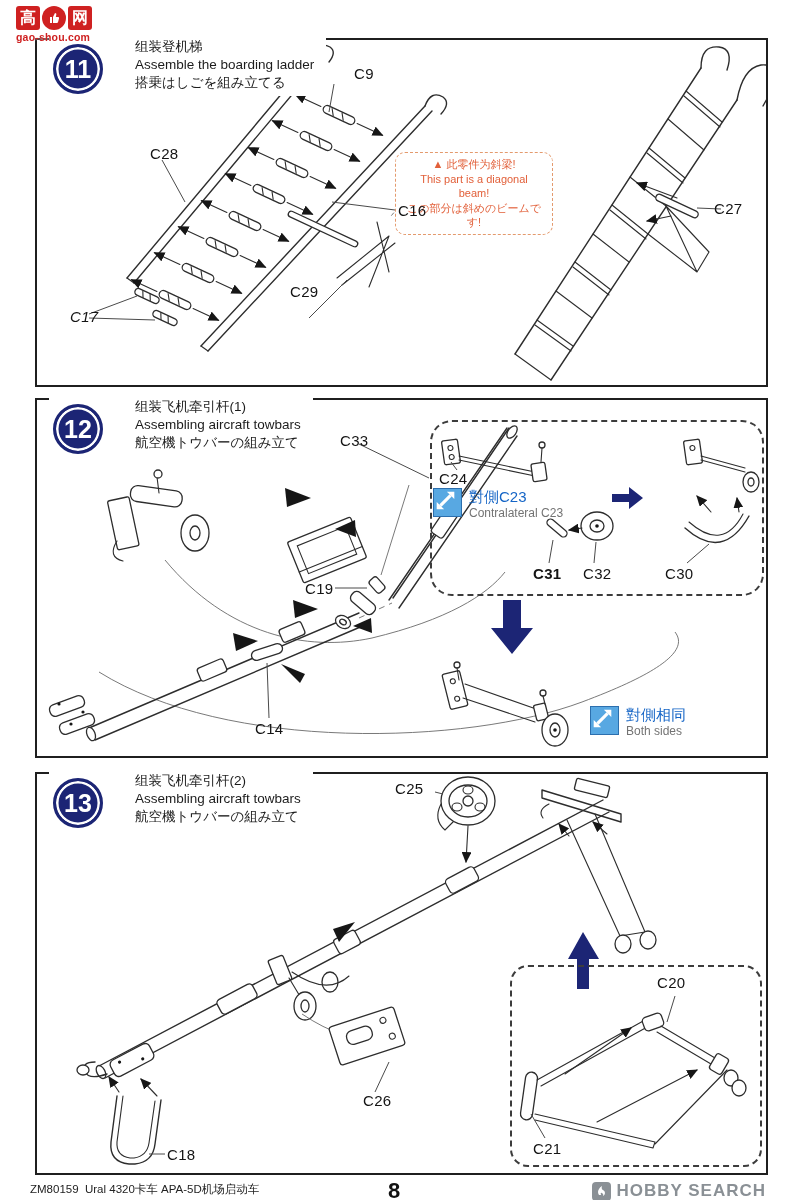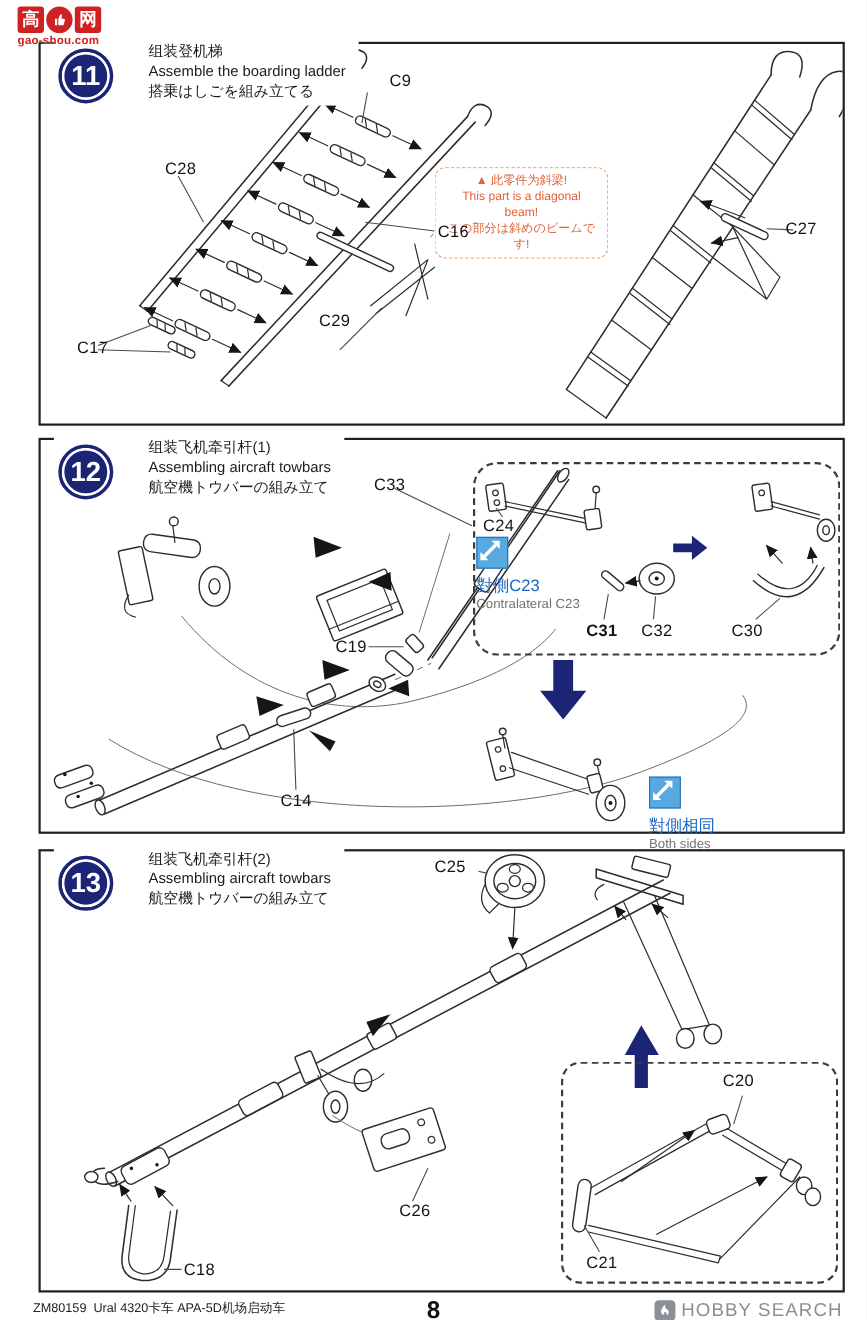--- a/index.html
+++ b/index.html
@@ -10,21 +10,21 @@
   .step-header{position:absolute;left:12px;top:-6px;background:#fff;display:flex;align-items:flex-start;gap:12px;padding:4px 12px 2px 4px;z-index:5;}
   .badge{width:44px;height:44px;border-radius:50%;background:#1c2575;border:3px solid #1c2575;
          box-shadow:inset 0 0 0 2.5px #fff;color:#fff;font-weight:bold;font-size:25px;
          display:flex;align-items:center;justify-content:center;margin-top:6px;flex:0 0 auto;}
   .titles div{font-size:13.5px;line-height:18px;white-space:nowrap;margin-left:20px;}
   .plabel{position:absolute;font-size:15px;letter-spacing:.3px;color:#141414;z-index:6;}
   .warnbox{position:absolute;border-radius:10px;text-align:center;font-size:11px;line-height:14.5px;
            padding:4px 8px;background:#fff;z-index:6;}
   .warnbox.dashed{border:1.5px dashed #e49a6d;color:#e2603a;}
   .warnbox.solid{border:1.5px solid #dd8d82;color:#d5544b;}
-  .bluenote{position:absolute;z-index:6;display:flex;gap:7px;align-items:flex-start;flex-direction:column;}
+  .bluenote{position:absolute;z-index:6;display:flex;gap:7px;align-items:flex-start;}
   .blue-ic{width:27px;height:27px;background:#58a8e2;border:1px solid #2c6fae;flex:0 0 auto;}
   .bn-txt div:nth-child(1){font-size:15px;color:#1565c6;line-height:17px;}
   .bn-txt div:nth-child(2){font-size:12px;color:#737373;line-height:16px;}
   .navyarrow{fill:#1c2575;}
   .ln{fill:none;stroke:#2d2d2d;stroke-width:1.4;stroke-linecap:round;stroke-linejoin:round;}
   .ln2{fill:none;stroke:#2d2d2d;stroke-width:1.1;stroke-linecap:round;}
   .cap{fill:#fff;stroke:#2d2d2d;stroke-width:1.3;}
   .lead{stroke:#4a4a4a;stroke-width:1;fill:none;}
   .soft{stroke:#6a6a6a;stroke-width:.9;fill:none;}
   .ah{fill:#161616;}
@@ -33,21 +33,21 @@
   #logo .row{display:flex;align-items:center;gap:2px;}
   #logo .rbox{width:24px;height:24px;background:#cf2121;color:#fff;font-weight:bold;font-size:16px;
               display:flex;align-items:center;justify-content:center;border-radius:3px;}
   #logo .gear{width:24px;height:24px;border-radius:50%;background:#cf2121;display:flex;align-items:center;justify-content:center;}
   #logo .dom{font-size:10.5px;font-weight:bold;color:#cf2121;margin-top:1px;letter-spacing:.2px;
              text-shadow:0 0 2px #fff;}
   #footer{position:absolute;left:0;top:1178px;width:788px;z-index:9;}
   #footer .code{position:absolute;left:30px;top:4px;font-size:11.5px;color:#222;}
   #footer .pageno{position:absolute;left:0;width:788px;text-align:center;top:0;font-size:22px;font-weight:bold;color:#111;}
   #hobby{position:absolute;right:22px;top:3px;display:flex;align-items:center;gap:5px;color:#8a9095;
-         font-size:17px;font-weight:normal;letter-spacing:1px;padding-left:12px;}
+         font-size:17px;font-weight:bold;letter-spacing:1px;padding-left:12px;}
   #hobby .hic{width:19px;height:19px;background:#8a9095;border-radius:4px;display:flex;align-items:center;justify-content:center;}
 </style>
 </head>
 <body>
 
 <div id="page">
 
   <div id="logo">
     <div class="row">
       <div class="rbox">高</div>
@@ -201,21 +201,21 @@
 
     <div class="warnbox dashed" style="left:358px;top:112px;width:140px;">
       <div>▲ 此零件为斜梁!</div>
       <div>This part is a diagonal beam!</div>
       <div>この部分は斜めのビームです!</div>
     </div>
 
     <span class="plabel" style="left:283px;top:25px;margin-left:34px;">C9</span>
     <span class="plabel" style="left:113px;top:105px;">C28</span>
     <span class="plabel" style="left:361px;top:162px;">C16</span>
-    <span class="plabel" style="left:33px;top:268px;">C17</span>
+    <span class="plabel" style="left:33px;top:268px;font-style:italic;">C17</span>
     <span class="plabel" style="left:253px;top:243px;">C29</span>
     <span class="plabel" style="left:677px;top:160px;">C27</span>
   </div>
 
   <div class="panel" style="left:35px;top:398px;width:729px;height:356px;">
     <div class="step-header">
       <div class="badge">12</div>
       <div class="titles">
         <div>组装飞机牵引杆(1)</div>
         <div>Assembling aircraft towbars</div>

